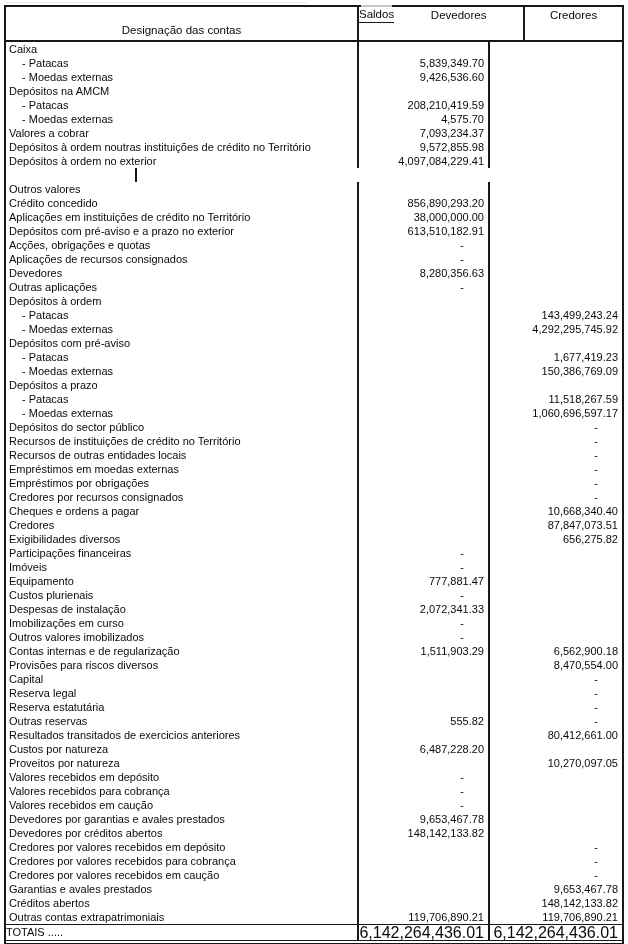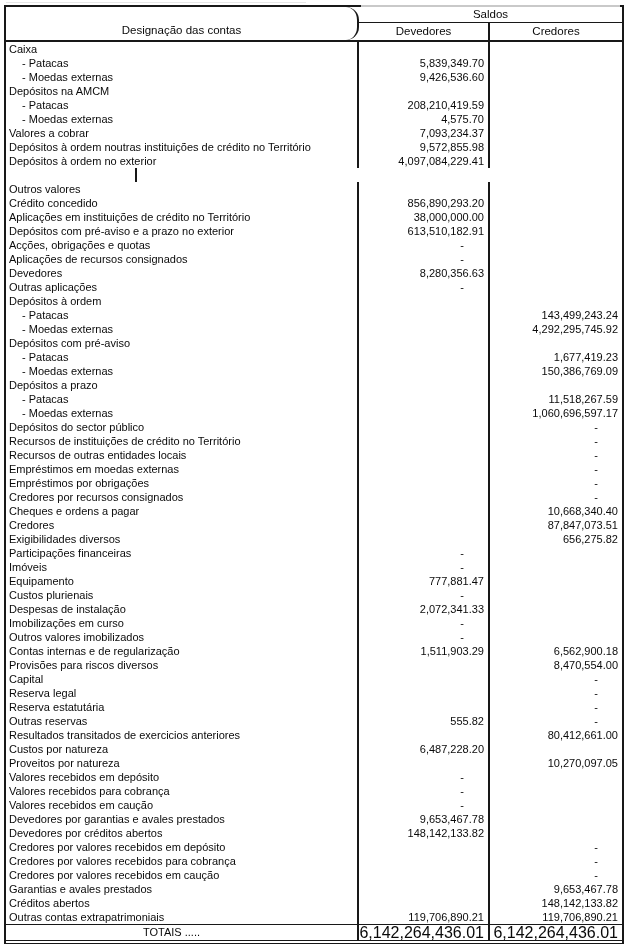--- a/index.html
+++ b/index.html
@@ -14,23 +14,23 @@
     position:absolute;left:4px;top:5px;width:620px;
     border:2px solid #181818;border-bottom-width:3px;
     box-sizing:border-box;background:#fff;
     padding-bottom:2px;
   }
   
   .hdr{display:flex;border-bottom:2px solid #181818;height:35px;box-sizing:border-box;}
   .hdr-col1{
     width:353px;box-sizing:border-box;border-right:2px solid #181818;
     display:flex;align-items:flex-end;justify-content:center;
-    font-size:11.5px;padding-bottom:4px;border-radius:13px;
-  }
-  .hdr-right{flex:1;display:flex;flex-direction:column;}
+    font-size:11.5px;padding-bottom:4px;
+  }
+  .hdr-right{flex:1;display:flex;flex-direction:row;}
   .hdr-saldos{
     height:16px;box-sizing:border-box;border-bottom:1px solid #181818;
     text-align:center;font-size:11.5px;line-height:15px;
     box-shadow:0 -4px 0 -2px #c9c9c9; 
   }
   .hdr-sub{display:flex;flex:1;}
   .hdr-dev{
     width:131px;box-sizing:border-box;border-right:2px solid #181818;
     text-align:center;font-size:11.5px;line-height:17px;
   }
@@ -48,21 +48,21 @@
     text-align:right;padding-right:4px;white-space:nowrap;
   }
   .c3{flex:1;text-align:right;padding-right:4px;white-space:nowrap;}
   .c2.dash,.c3.dash{padding-right:24px;}
   
   .totals{
     display:flex;height:17px;line-height:15px;font-size:11px;
     border-top:1px solid #181818;border-bottom:1px solid #181818;
     box-sizing:border-box;
   }
-  .totals .c1{text-align:center;padding-right:20px;padding-left:0;}
+  .totals .c1{text-align:left;padding-right:20px;padding-left:0;}
   .totals .c2,.totals .c3{font-size:16px;}
   
   .streak{position:absolute;background:#d4d4d4;opacity:.55;pointer-events:none;}
   .streak.s1{left:6px;top:2px;width:300px;height:1px;}
   .streak.s2{left:370px;top:20px;width:250px;height:1px;}
 </style>
 </head>
 <body>
 
 <div class="sheet">

